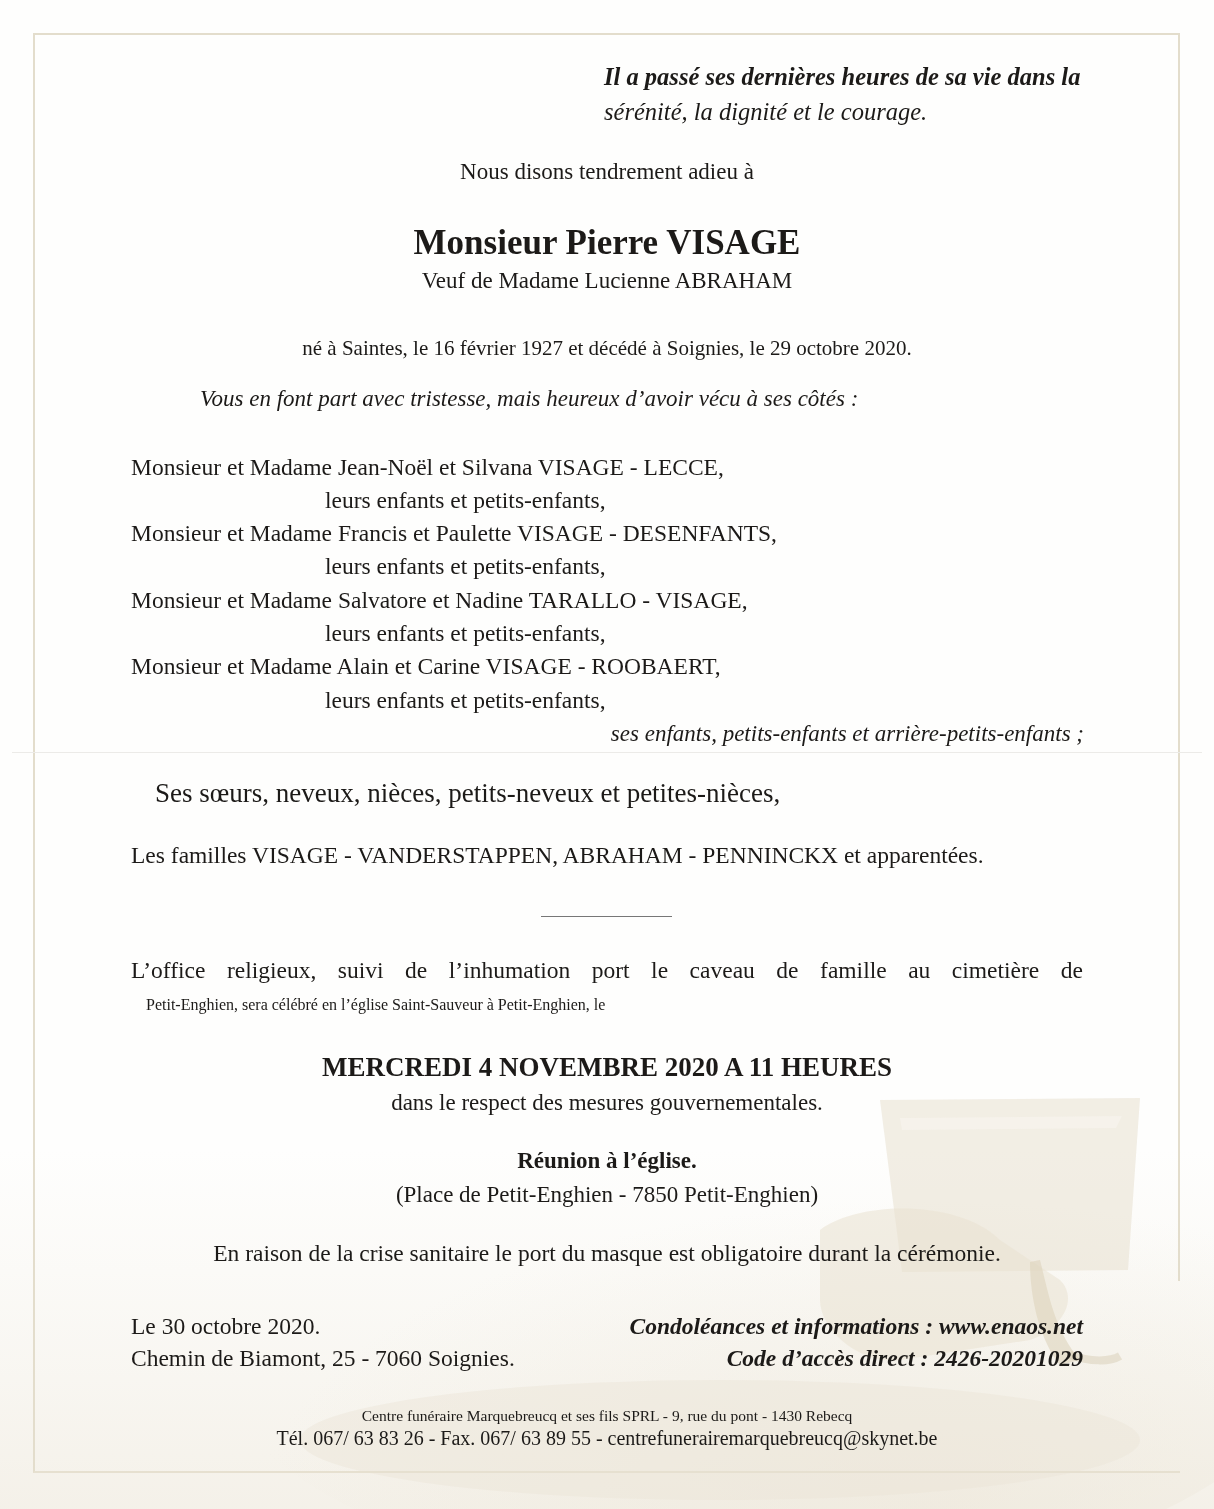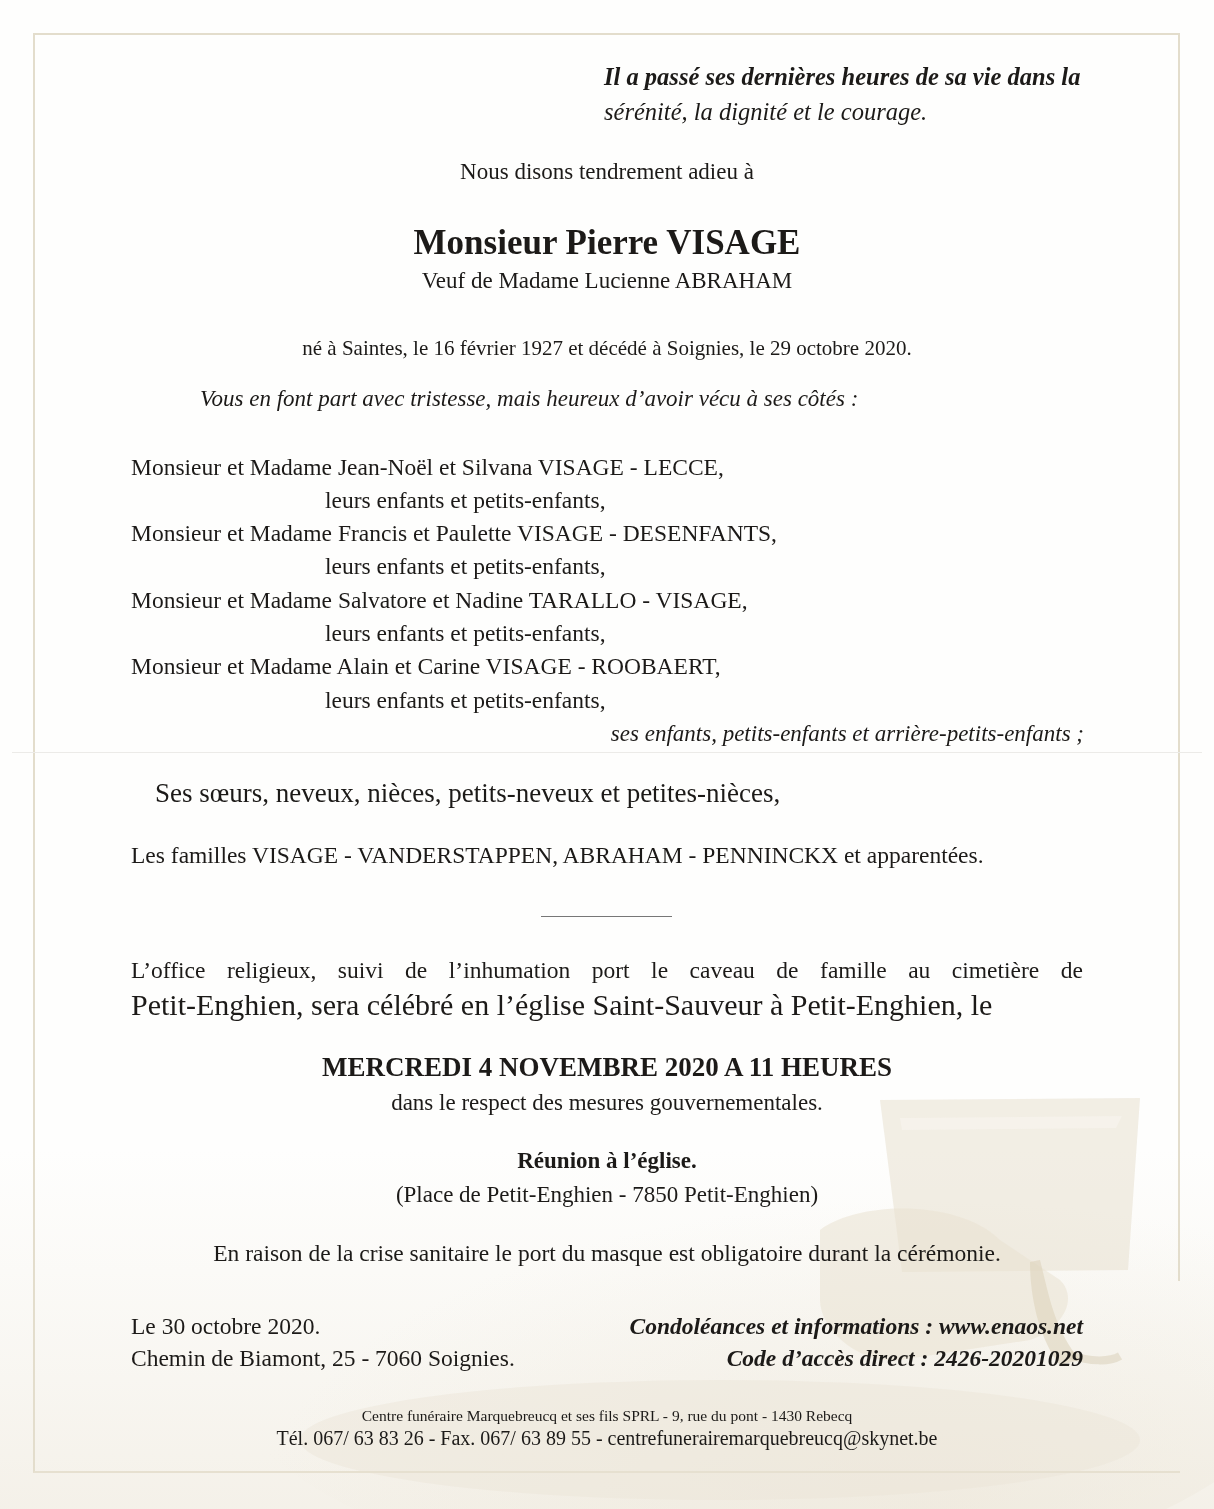--- a/index.html
+++ b/index.html
@@ -75,21 +75,21 @@
       left: 541px;
       top: 916px;
       width: 131px;
       height: 1px;
       background: #777;
     }
     #office1 {
       left: 131px; top: 955px; width: 952px;
       font-size: 23.5px; text-align: justify; text-align-last: justify;
     }
-    #office2 { left: 131px; top: 990px; font-size: 30px; }
+    #office2 { left: 146px; top: 990px; font-size: 16px; }
     #date-time { top: 1050px; font-size: 27px; font-weight: bold; line-height: 34px; }
     #measures { top: 1088px; font-size: 23px; }
     #meeting { top: 1146px; font-size: 23px; font-weight: bold; }
     #place { top: 1180px; font-size: 23px; }
     #mask { top: 1238px; font-size: 23.5px; }
 
     #letter-date { left: 131px; top: 1311px; font-size: 23.5px; }
     #address { left: 131px; top: 1343px; font-size: 23.5px; }
     #condolences { right: 131px; top: 1311px; font-size: 23.5px; font-style: italic; font-weight: bold; }
     #access-code { right: 131px; top: 1343px; font-size: 23.5px; font-style: italic; font-weight: bold; }

